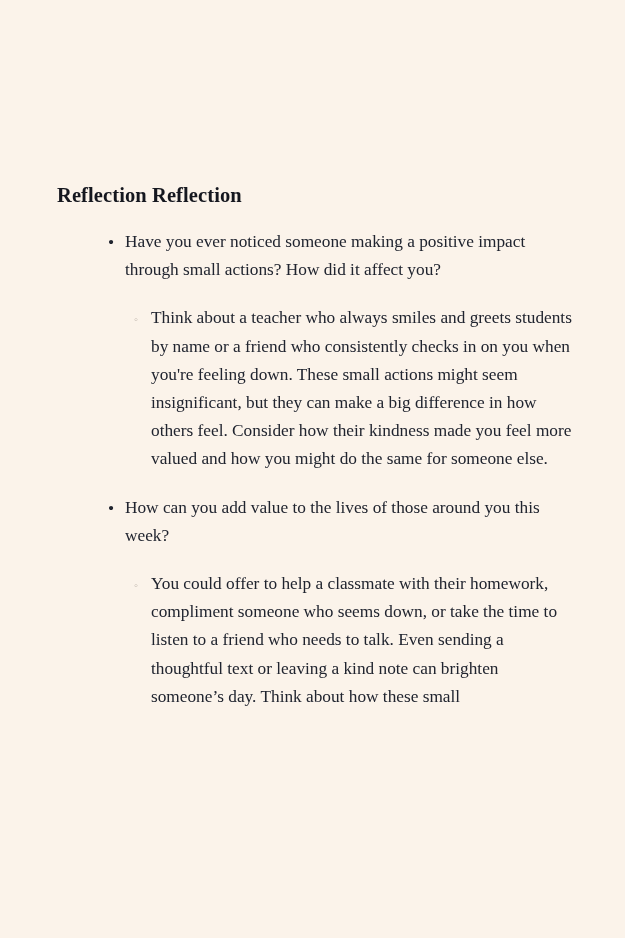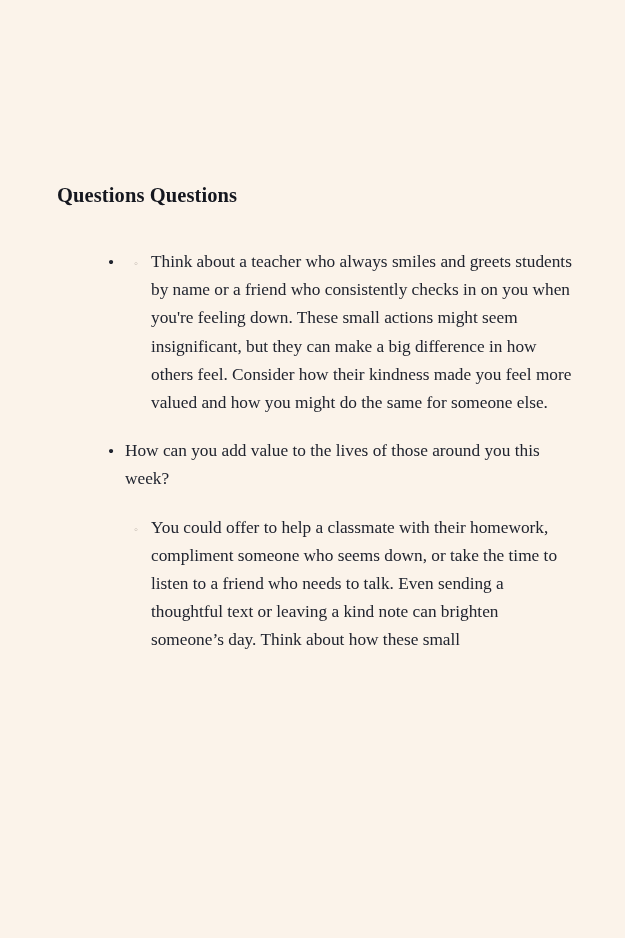--- a/index.html
+++ b/index.html
@@ -101,27 +101,28 @@
   .gap-between-items {
     height: 20px;
   }
 </style>
 </head>
 <body style="background: rgb(251, 243, 234);">
 
 <div class="page">
   <div class="content">
 
-    <div class="section-heading">Questions Questions</div>
+    <div class="section-heading">Reflection Reflection</div>
 
     <ul class="list-level1">
 
       <li class="bullet-item">
         <div class="l1-row">
           <span class="l1-marker">•</span>
+          <span class="l1-text">Have you ever noticed someone making a positive impact through small actions? How did it affect you?</span>
         </div>
         <div class="sub-wrap">
           <span class="l2-marker" style="color: rgb(189, 180, 171);">◦</span>
           <span class="l2-text">Think about a teacher who always smiles and greets students by name or a friend who consistently checks in on you when you're feeling down. These small ac­tions might seem insignificant, but they can make a big difference in how others feel. Consider how their kindness made you feel more valued and how you might do the same for someone else.</span>
         </div>
       </li>
 
       <li class="bullet-item">
         <div class="gap-between-items"></div>
         <div class="l1-row">

